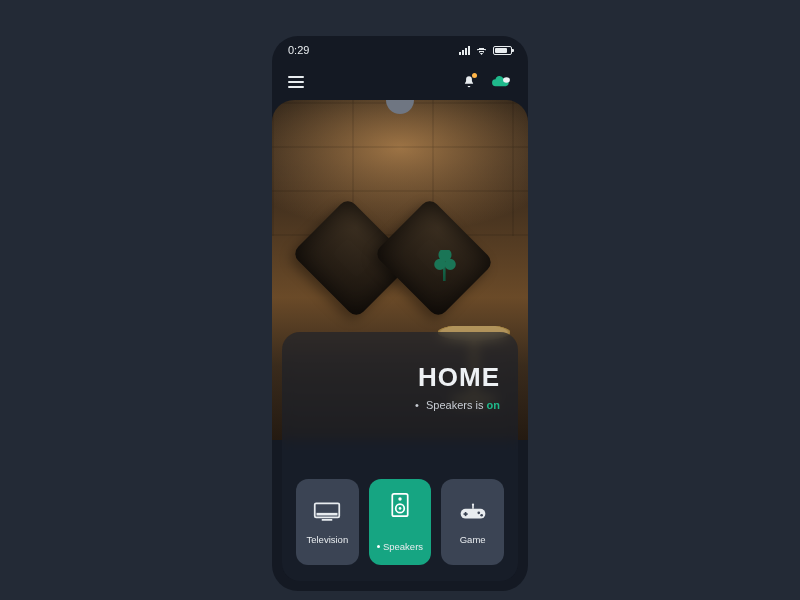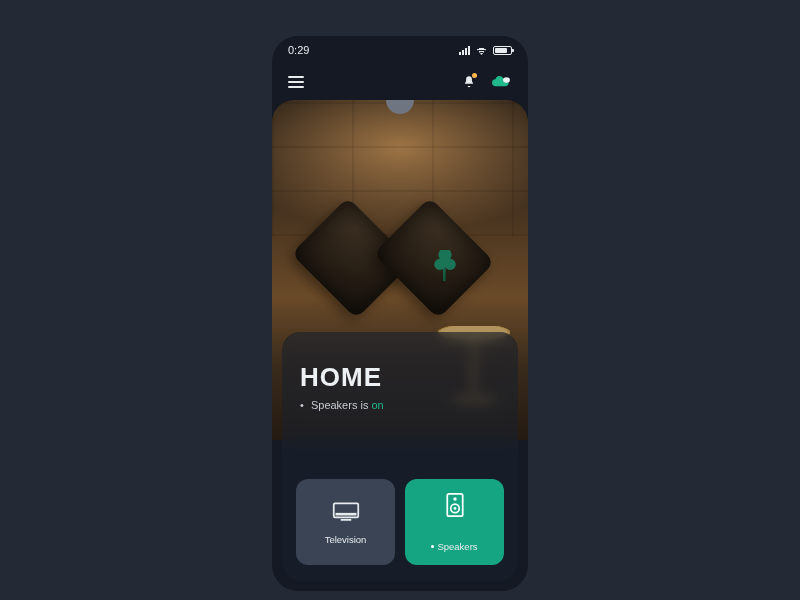--- a/index.html
+++ b/index.html
@@ -103,27 +103,28 @@
     background:#6f7682;
   }
 
   .card {
     position:absolute; left:10px; right:10px; top:296px; bottom:10px;
     border-radius:18px;
     background: rgba(26,32,44,0.62);
     backdrop-filter: blur(6px);
     padding:30px 18px 16px;
     color:#eef1f4;
+    text-align:right;
   }
   .card h1 {
     font-size:26px; font-weight:800; letter-spacing:1px;
   }
   .status-line { margin-top:6px; font-size:11px; color:#c7ccd3; }
   .status-line .bullet { margin-right:4px; }
-  .status-line .accent { color:#1fb98b; }
+  .status-line .accent { color:#1fb98b;font-weight:bold; }
 
   .tiles {
     position:absolute; left:14px; right:14px; bottom:16px;
     display:flex; gap:10px; justify-content:space-between;
   }
   .tile {
     flex:1 1 0; height:86px; border-radius:12px;
     background:#3b4454;
     display:flex; flex-direction:column; align-items:center; justify-content:center;
     gap:10px; color:#e8ecef; font-size:9.5px;
@@ -211,17 +212,31 @@
             <circle cx="10" cy="18" r="5" fill="none" stroke="#fff" stroke-width="2"></circle>
             <circle cx="10" cy="18" r="1.6" fill="#fff"></circle>
           </svg>
         </div>
         <span class="tile-label">
           <span class="dot"></span>
           <span>Speakers</span>
         </span>
       </div>
 
+      <div class="tile">
+        <div class="icon">
+          <svg viewBox="0 0 34 20" width="30" height="18">
+            <rect x="2" y="6" width="30" height="12" rx="6" fill="#e8ecef"></rect>
+            <rect x="7" y="10" width="2" height="5" fill="#3b4454"></rect>
+            <rect x="5.5" y="11.5" width="5" height="2" fill="#3b4454"></rect>
+            <circle cx="24" cy="11" r="1.6" fill="#3b4454"></circle>
+            <circle cx="27.5" cy="14" r="1.6" fill="#3b4454"></circle>
+            <path d="M17 6 V1" stroke="#e8ecef" stroke-width="2"></path>
+            <circle cx="17" cy="1" r="1.4" fill="#e8ecef"></circle>
+          </svg>
+        </div>
+        <span class="tile-label">Game</span>
+      </div>
 
     </div>
   </div>
 
 </div>
 
 </body></html>

